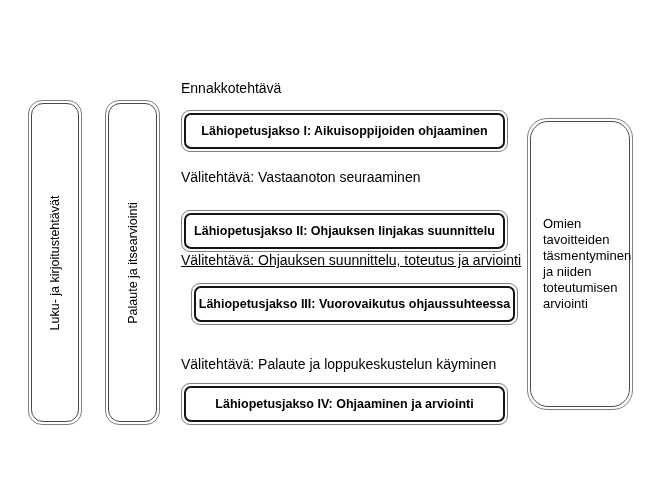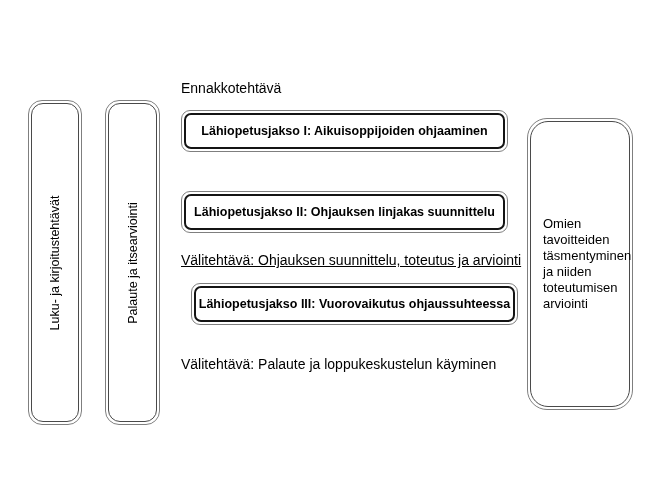--- a/index.html
+++ b/index.html
@@ -114,37 +114,43 @@
   </div>
 
   <div class="mid-label" style="top:80px;">Ennakkotehtävä</div>
 
   <div class="dbox session" style="top:110px;">
     <div class="inner">
       <span>Lähiopetusjakso I: Aikuisoppijoiden ohjaaminen</span>
     </div>
   </div>
 
+  <div class="mid-label" style="top:169px;">Välitehtävä: Vastaanoton seuraaminen</div>
 
-  <div class="dbox session" style="top:191px;">
+  <div class="dbox session" style="top:210px;">
     <div class="inner">
       <span>Lähiopetusjakso II: Ohjauksen linjakas suunnittelu</span>
     </div>
   </div>
 
   <div class="mid-label" style="top:252px;text-decoration:underline;">Välitehtävä: Ohjauksen suunnittelu, toteutus ja arviointi</div>
 
   <div class="dbox session" style="top:283px;margin-left:10px;">
     <div class="inner">
       <span>Lähiopetusjakso III: Vuorovaikutus ohjaussuhteessa</span>
     </div>
   </div>
 
   <div class="mid-label" style="top:356px;">Välitehtävä: Palaute ja loppukeskustelun käyminen</div>
 
+  <div class="dbox session" style="top:383px;">
+    <div class="inner">
+      <span>Lähiopetusjakso IV: Ohjaaminen ja arviointi</span>
+    </div>
+  </div>
 
   <div class="dbox rightbox">
     <div class="inner">
       <span>Omien tavoitteiden täsmentyminen ja niiden toteutumisen arviointi</span>
     </div>
   </div>
 
 </div>
 
 </body></html>

